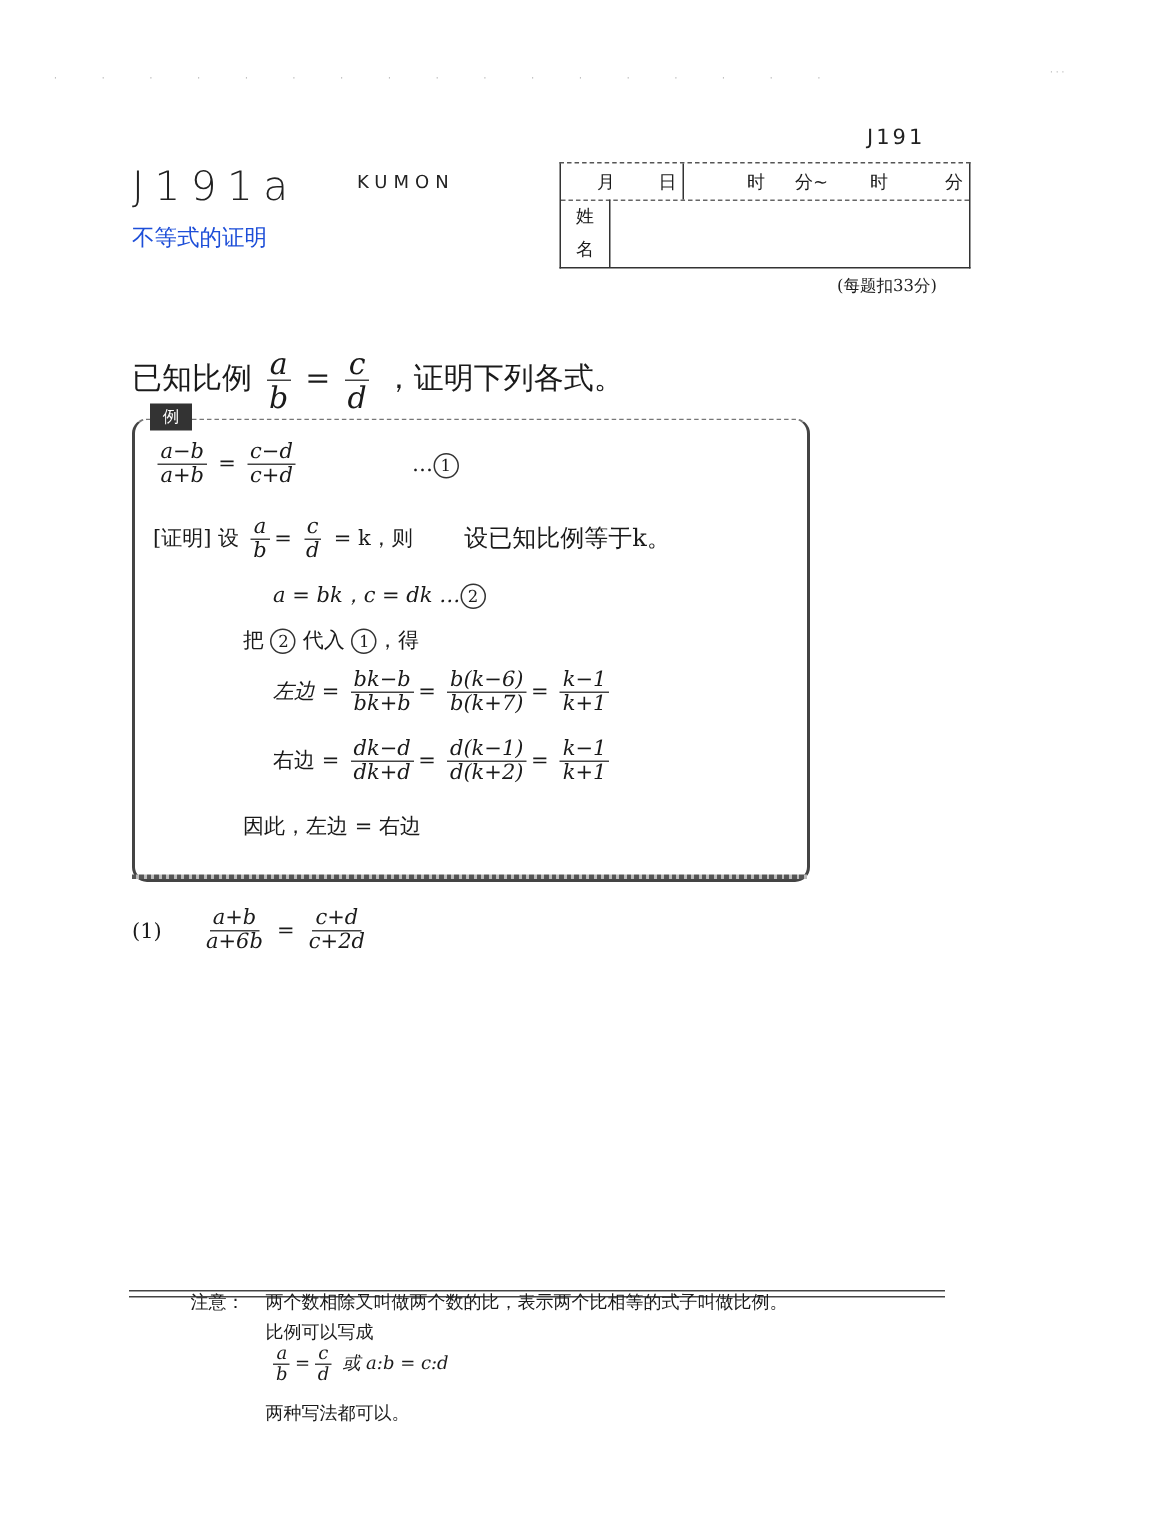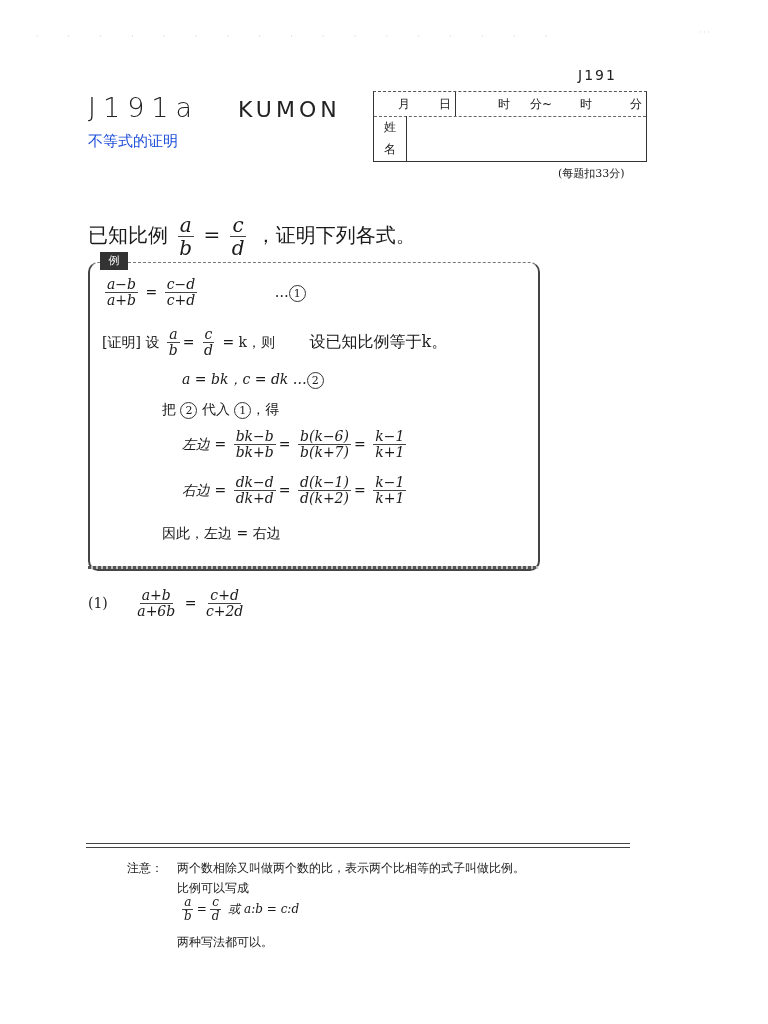--- a/index.html
+++ b/index.html
@@ -1,25 +1,25 @@
 <!DOCTYPE html>
 <html><head>
 <meta charset="utf-8">
 <style>
   html, body { margin:0; padding:0; }
   body {
     width:768px; height:1024px; background:#ffffff; position:relative; overflow:hidden;
     font-family: "DejaVu Serif", "Liberation Serif", serif; color:#1a1a1a;
   }
-  .abs { position:absolute; }
+  .abs { position:absolute;margin-top:17px; }
   .scan-dots { top:32px; left:36px; font-size:6px; color:#999; letter-spacing:14px; white-space:nowrap; }
   .scan-dots-r { top:28px; left:700px; font-size:6px; color:#aaa; }
   .code-small { top:67px; left:578px; font-family:"DejaVu Sans", sans-serif; font-size:14px; letter-spacing:2px; color:#222; }
   .code-big { top:92px; left:88px; font-family:"DejaVu Sans", sans-serif; font-size:27px; font-weight:300; letter-spacing:7px; color:#222; }
-  .brand { top:97px; left:238px; font-family:"DejaVu Sans", sans-serif; font-size:22px; letter-spacing:4px; color:#222; }
+  .brand { top:97px; left:238px; font-family:"DejaVu Sans", sans-serif; font-size:12px; letter-spacing:4px; color:#222; }
   .subject { top:132px; left:88px; font-family:"DejaVu Sans", sans-serif; font-size:15px; color:#1d4ed8; }
 
   .infobox { top:91px; left:373px; width:272px; height:69px; border:1.5px solid #333; border-top:1px dashed #555; }
   .infobox .row1 { position:absolute; top:0; left:0; right:0; height:24px; border-bottom:1px dashed #666; display:flex; font-size:12px; }
   .infobox .cell { display:flex; align-items:center; justify-content:flex-end; padding-right:4px; box-sizing:border-box; }
   .infobox .c1 { width:40px; } .infobox .c2 { width:42px; border-right:1.5px solid #333; }
   .infobox .c3 { width:58px; } .infobox .c4 { width:42px; } .infobox .c5 { width:40px; justify-content:flex-start; }
   .infobox .c6 { flex:1; }
   .infobox .namelabel { position:absolute; top:24px; left:0; width:32px; bottom:0; border-right:1.5px solid #333; font-size:12px; display:flex; flex-direction:column; align-items:center; justify-content:space-around; }
   .timenote { top:166px; left:558px; font-size:11px; color:#222; }
@@ -127,21 +127,21 @@
     <span class="frac">
         <span class="num">b(k−6)</span>
         <span class="den">b(k+7)</span>
       </span><span>=</span>
     <span class="frac">
         <span class="num">k−1</span>
         <span class="den">k+1</span>
       </span>
   </div>
   <div class="ex-line math" style="top:212px;left:92px">
-    <span style="font-style:italic">右边 =</span>
+    <span style="">右边 =</span>
     <span class="frac">
         <span class="num">dk−d</span>
         <span class="den">dk+d</span>
       </span><span>=</span>
     <span class="frac">
         <span class="num">d(k−1)</span>
         <span class="den">d(k+2)</span>
       </span><span>=</span>
     <span class="frac">
         <span class="num">k−1</span>

